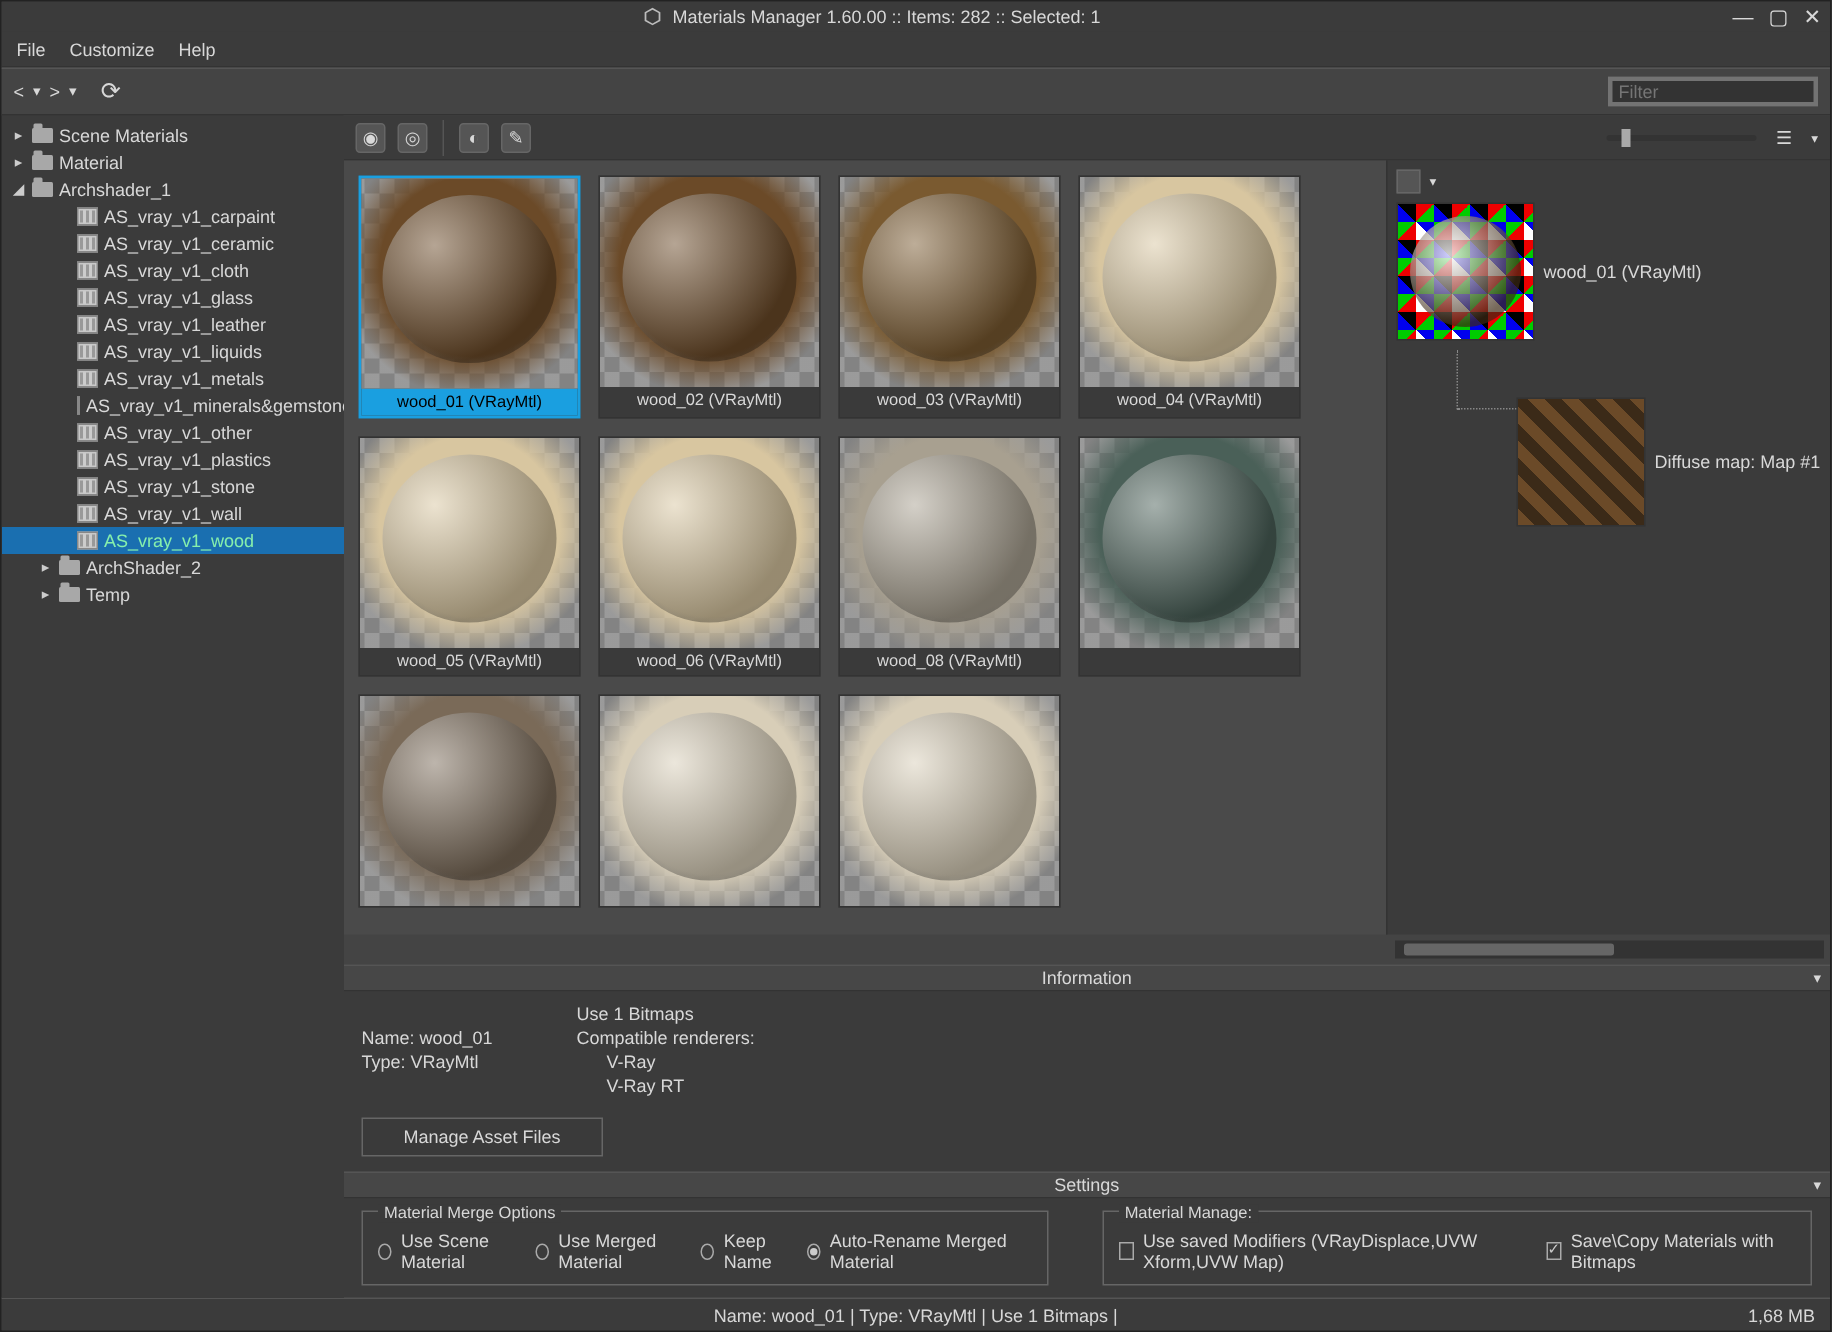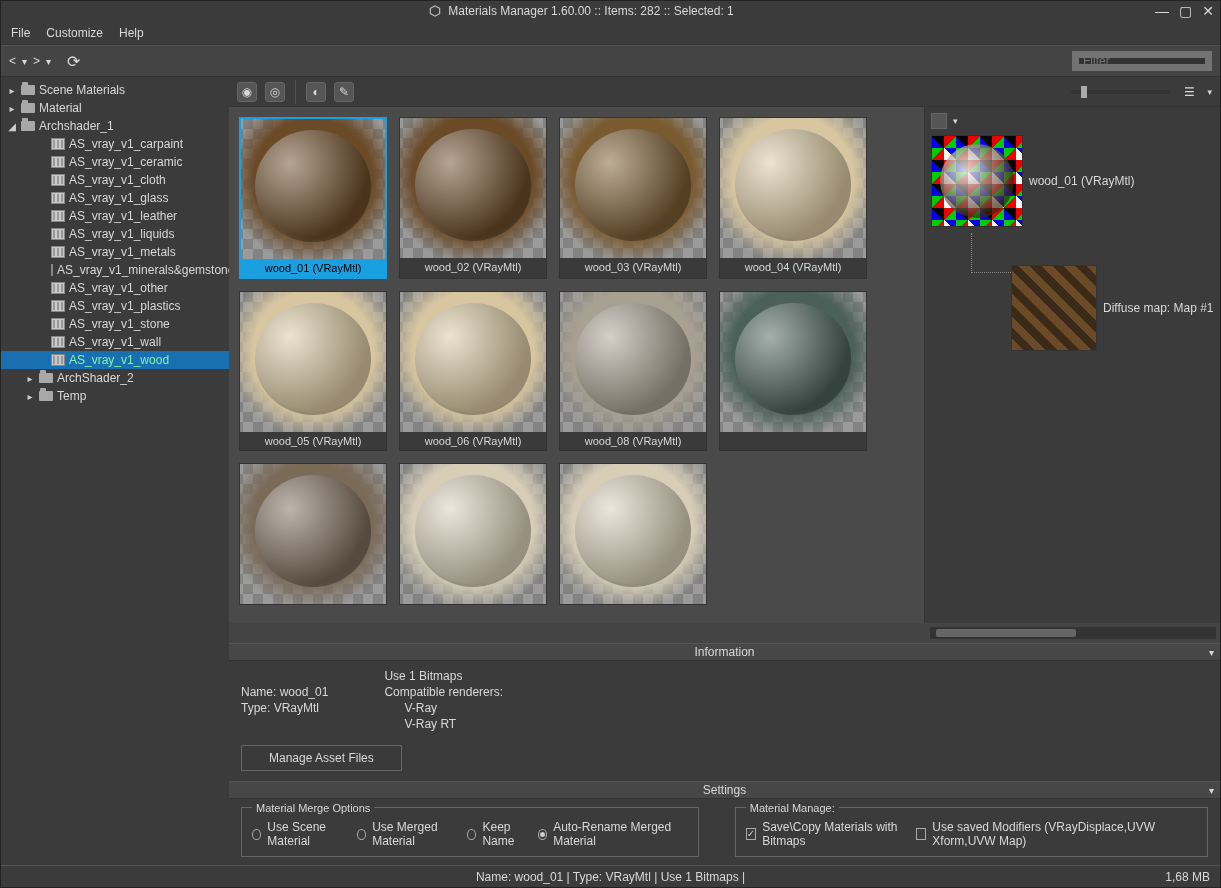--- a/index.html
+++ b/index.html
@@ -8,21 +8,21 @@
 .titlebar .center { flex: 1; display: flex; justify-content: center; align-items: center; gap: 6px; }
 .cube-icon { width:14px; height:14px; }
 .win-controls { display: flex; gap: 10px; }
 .win-controls span { cursor: pointer; font-size:14px; }
 .menubar { height: 24px; background: #3b3b3b; display: flex; align-items: center; gap: 16px; padding: 0 10px; border-bottom: 1px solid #333; }
 .menubar span { cursor: pointer; }
 .toolbar-row { height: 32px; background: #444; display: flex; align-items: center; padding: 0 8px; gap: 8px; border-top:1px solid #555; border-bottom:1px solid #333;}
 .nav-arrows { display:flex; align-items:center; gap:6px; font-size:16px;}
 .nav-arrows span { cursor:pointer; }
 .filter-box { margin-left:auto; }
-.filter-box input { width:140px; height:20px; background:#333; border:7px solid #737373; color:#999; padding:0 4px;margin-left:12px; }
+.filter-box input { width:140px; height:20px; background:#333; border:3px solid #737373; color:#999; padding:0 4px;margin-left:12px; }
 .body { flex:1; display:flex; min-height:0; }
 .sidebar { width:228px; background:#3b3b3b; overflow:auto; padding:4px 0; }
 .tree-row { display:flex; align-items:center; height:18px; padding-left:6px; gap:4px; cursor:pointer; white-space:nowrap; }
 .tree-row.depth1 { padding-left:24px; }
 .tree-row.depth2 { padding-left:50px; }
 .tree-row.selected { background:#1a6fb0; color:#fff; }
 .tree-row.selected * { color:#86efac; }
 .arrow { width:10px; text-align:center; color:#ccc; font-size:10px;}
 .folder-icon { width:14px; height:10px; background:#a8a8a8; border-radius:1px; position:relative;}
 .folder-icon::before { content:''; position:absolute; top:-3px; left:1px; width:6px; height:3px; background:#a8a8a8; border-radius:1px 1px 0 0;}
@@ -340,26 +340,26 @@
             <div class="radio-row">
                 <span class="radio checked"></span>
                 <span>Auto-Rename Merged Material</span>
               </div>
           </div>
         </div>
         <div class="fieldset" style="align-self:flex-start">
           <span class="legend">Material Manage:</span>
           <div class="opts">
             <div class="check-row">
+                <span class="check"></span>
+                <span>Use saved Modifiers (VRayDisplace,UVW Xform,UVW Map)</span>
+              </div>
+            <div class="check-row">
                 <span class="check checked"></span>
                 <span>Save\Copy Materials with Bitmaps</span>
-              </div>
-            <div class="check-row">
-                <span class="check"></span>
-                <span>Use saved Modifiers (VRayDisplace,UVW Xform,UVW Map)</span>
               </div>
           </div>
         </div>
       </div>
     </div>
   </div>
 </div>
 
 <div class="statusbar">
   <span>Name: wood_01 | Type: VRayMtl | Use 1 Bitmaps  |</span>

